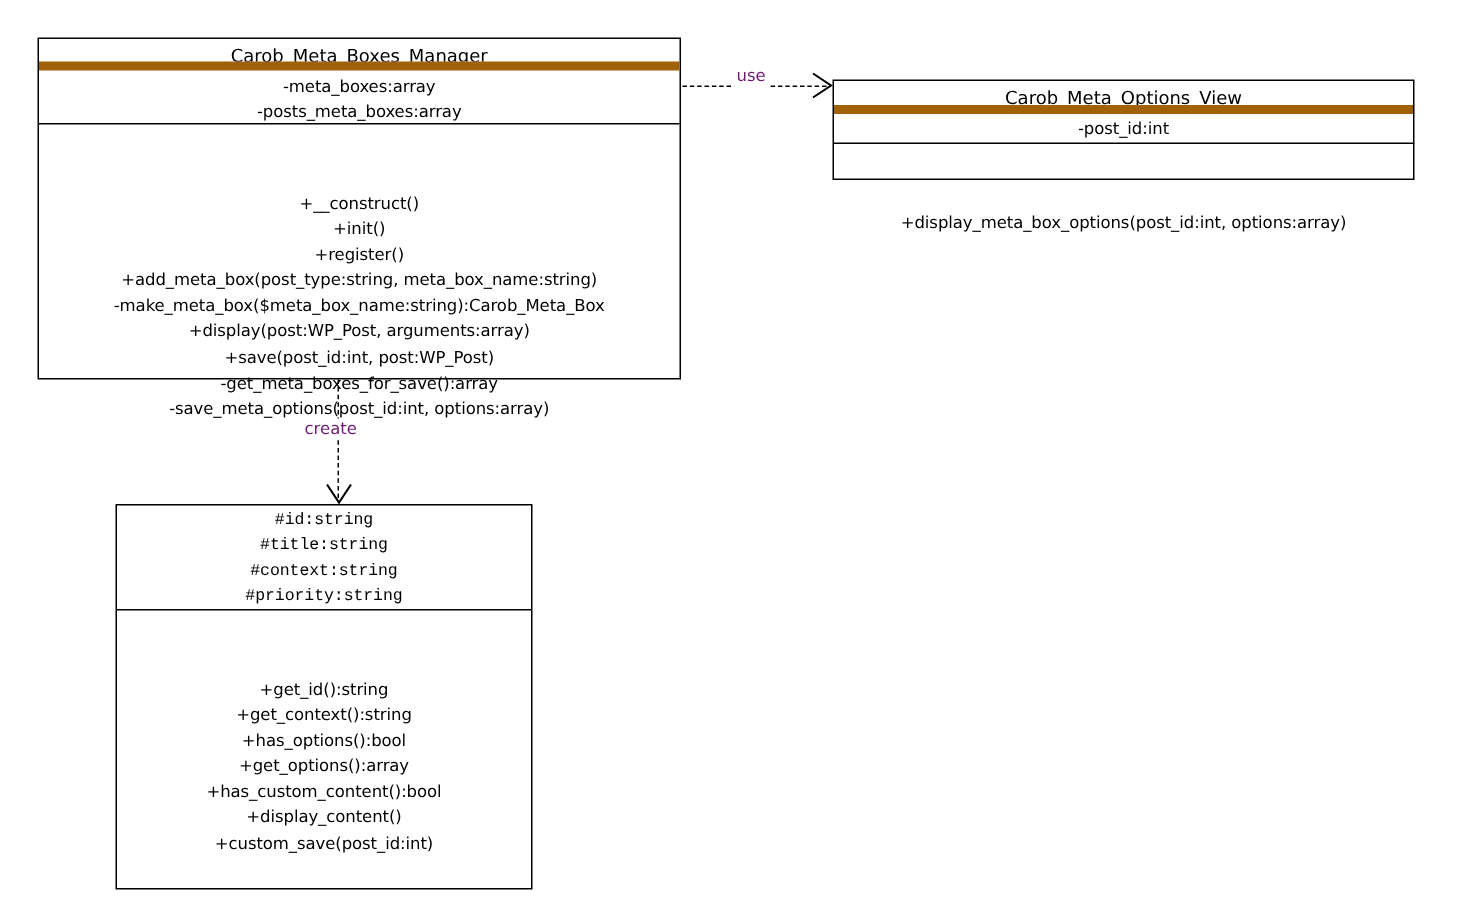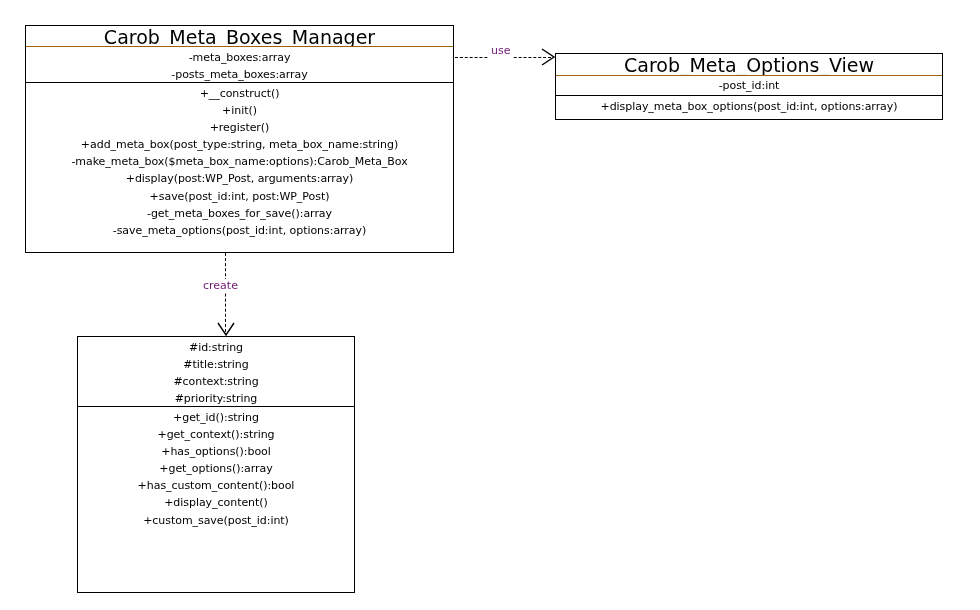--- a/index.html
+++ b/index.html
@@ -22,38 +22,39 @@
   
   .uml-class {
     position: absolute;
     box-sizing: border-box;
     border: 1px solid #000000;
     background: #ffffff;
   }
   .uml-title {
     box-sizing: border-box;
     text-align: center;
-    font-size: 19px;
+    font-size: 12px;
     line-height: 20px;
     color: #000000;
     padding: 1px 6px 0 6px;
-    border-bottom: 1px solid #a16207;
+    border-bottom: 6px solid #a16207;
     white-space: nowrap;
     overflow: hidden;
   }
   .uml-title.abstract {
     font-style: italic;
   }
   .uml-compartment {
     box-sizing: border-box;
     padding: 2px 5px 3px 5px;
     border-bottom: 1px solid #000000;
   }
   .uml-compartment.last {
     border-bottom: none;
+    margin-top: 42px;
   }
   .uml-member {
     font-size: 11px;
     line-height: 17.1px;
     color: #000000;
     white-space: nowrap;
     letter-spacing: -0.05px;
     text-align: center;
   }
 
@@ -91,40 +92,40 @@
     <div class="uml-title" style="height:21px;">Carob_Meta_Boxes_Manager</div>
     <div class="uml-compartment" style="height:36px;">
       <div class="uml-member">-meta_boxes:array</div>
       <div class="uml-member">-posts_meta_boxes:array</div>
     </div>
     <div class="uml-compartment last">
       <div class="uml-member">+__construct()</div>
       <div class="uml-member">+init()</div>
       <div class="uml-member">+register()</div>
       <div class="uml-member">+add_meta_box(post_type:string, meta_box_name:string)</div>
-      <div class="uml-member">-make_meta_box($meta_box_name:options):Carob_Meta_Box</div>
+      <div class="uml-member">-make_meta_box($meta_box_name:string):Carob_Meta_Box</div>
       <div class="uml-member">+display(post:WP_Post, arguments:array)</div>
       <div class="uml-member">+save(post_id:int, post:WP_Post)</div>
       <div class="uml-member">-get_meta_boxes_for_save():array</div>
       <div class="uml-member">-save_meta_options(post_id:int, options:array)</div>
     </div>
   </div>
 
   <div class="uml-class" style="left:555px; top:53px; width:388px; height:67px;">
     <div class="uml-title" style="height:22px;">Carob_Meta_Options_View</div>
     <div class="uml-compartment" style="height:20px; padding-top:1px;">
       <div class="uml-member">-post_id:int</div>
     </div>
     <div class="uml-compartment last" style="padding-top:2px;">
       <div class="uml-member">+display_meta_box_options(post_id:int, options:array)</div>
     </div>
   </div>
 
   <div class="uml-class" style="left:77px; top:336px; width:278px; height:257px;">
-    <div class="uml-compartment" style="height:70px;">
+    <div class="uml-compartment" style="height:70px;font-family:Liberation Mono, monospace;">
       <div class="uml-member">#id:string</div>
       <div class="uml-member">#title:string</div>
       <div class="uml-member">#context:string</div>
       <div class="uml-member">#priority:string</div>
     </div>
     <div class="uml-compartment last">
       <div class="uml-member">+get_id():string</div>
       <div class="uml-member">+get_context():string</div>
       <div class="uml-member">+has_options():bool</div>
       <div class="uml-member">+get_options():array</div>

